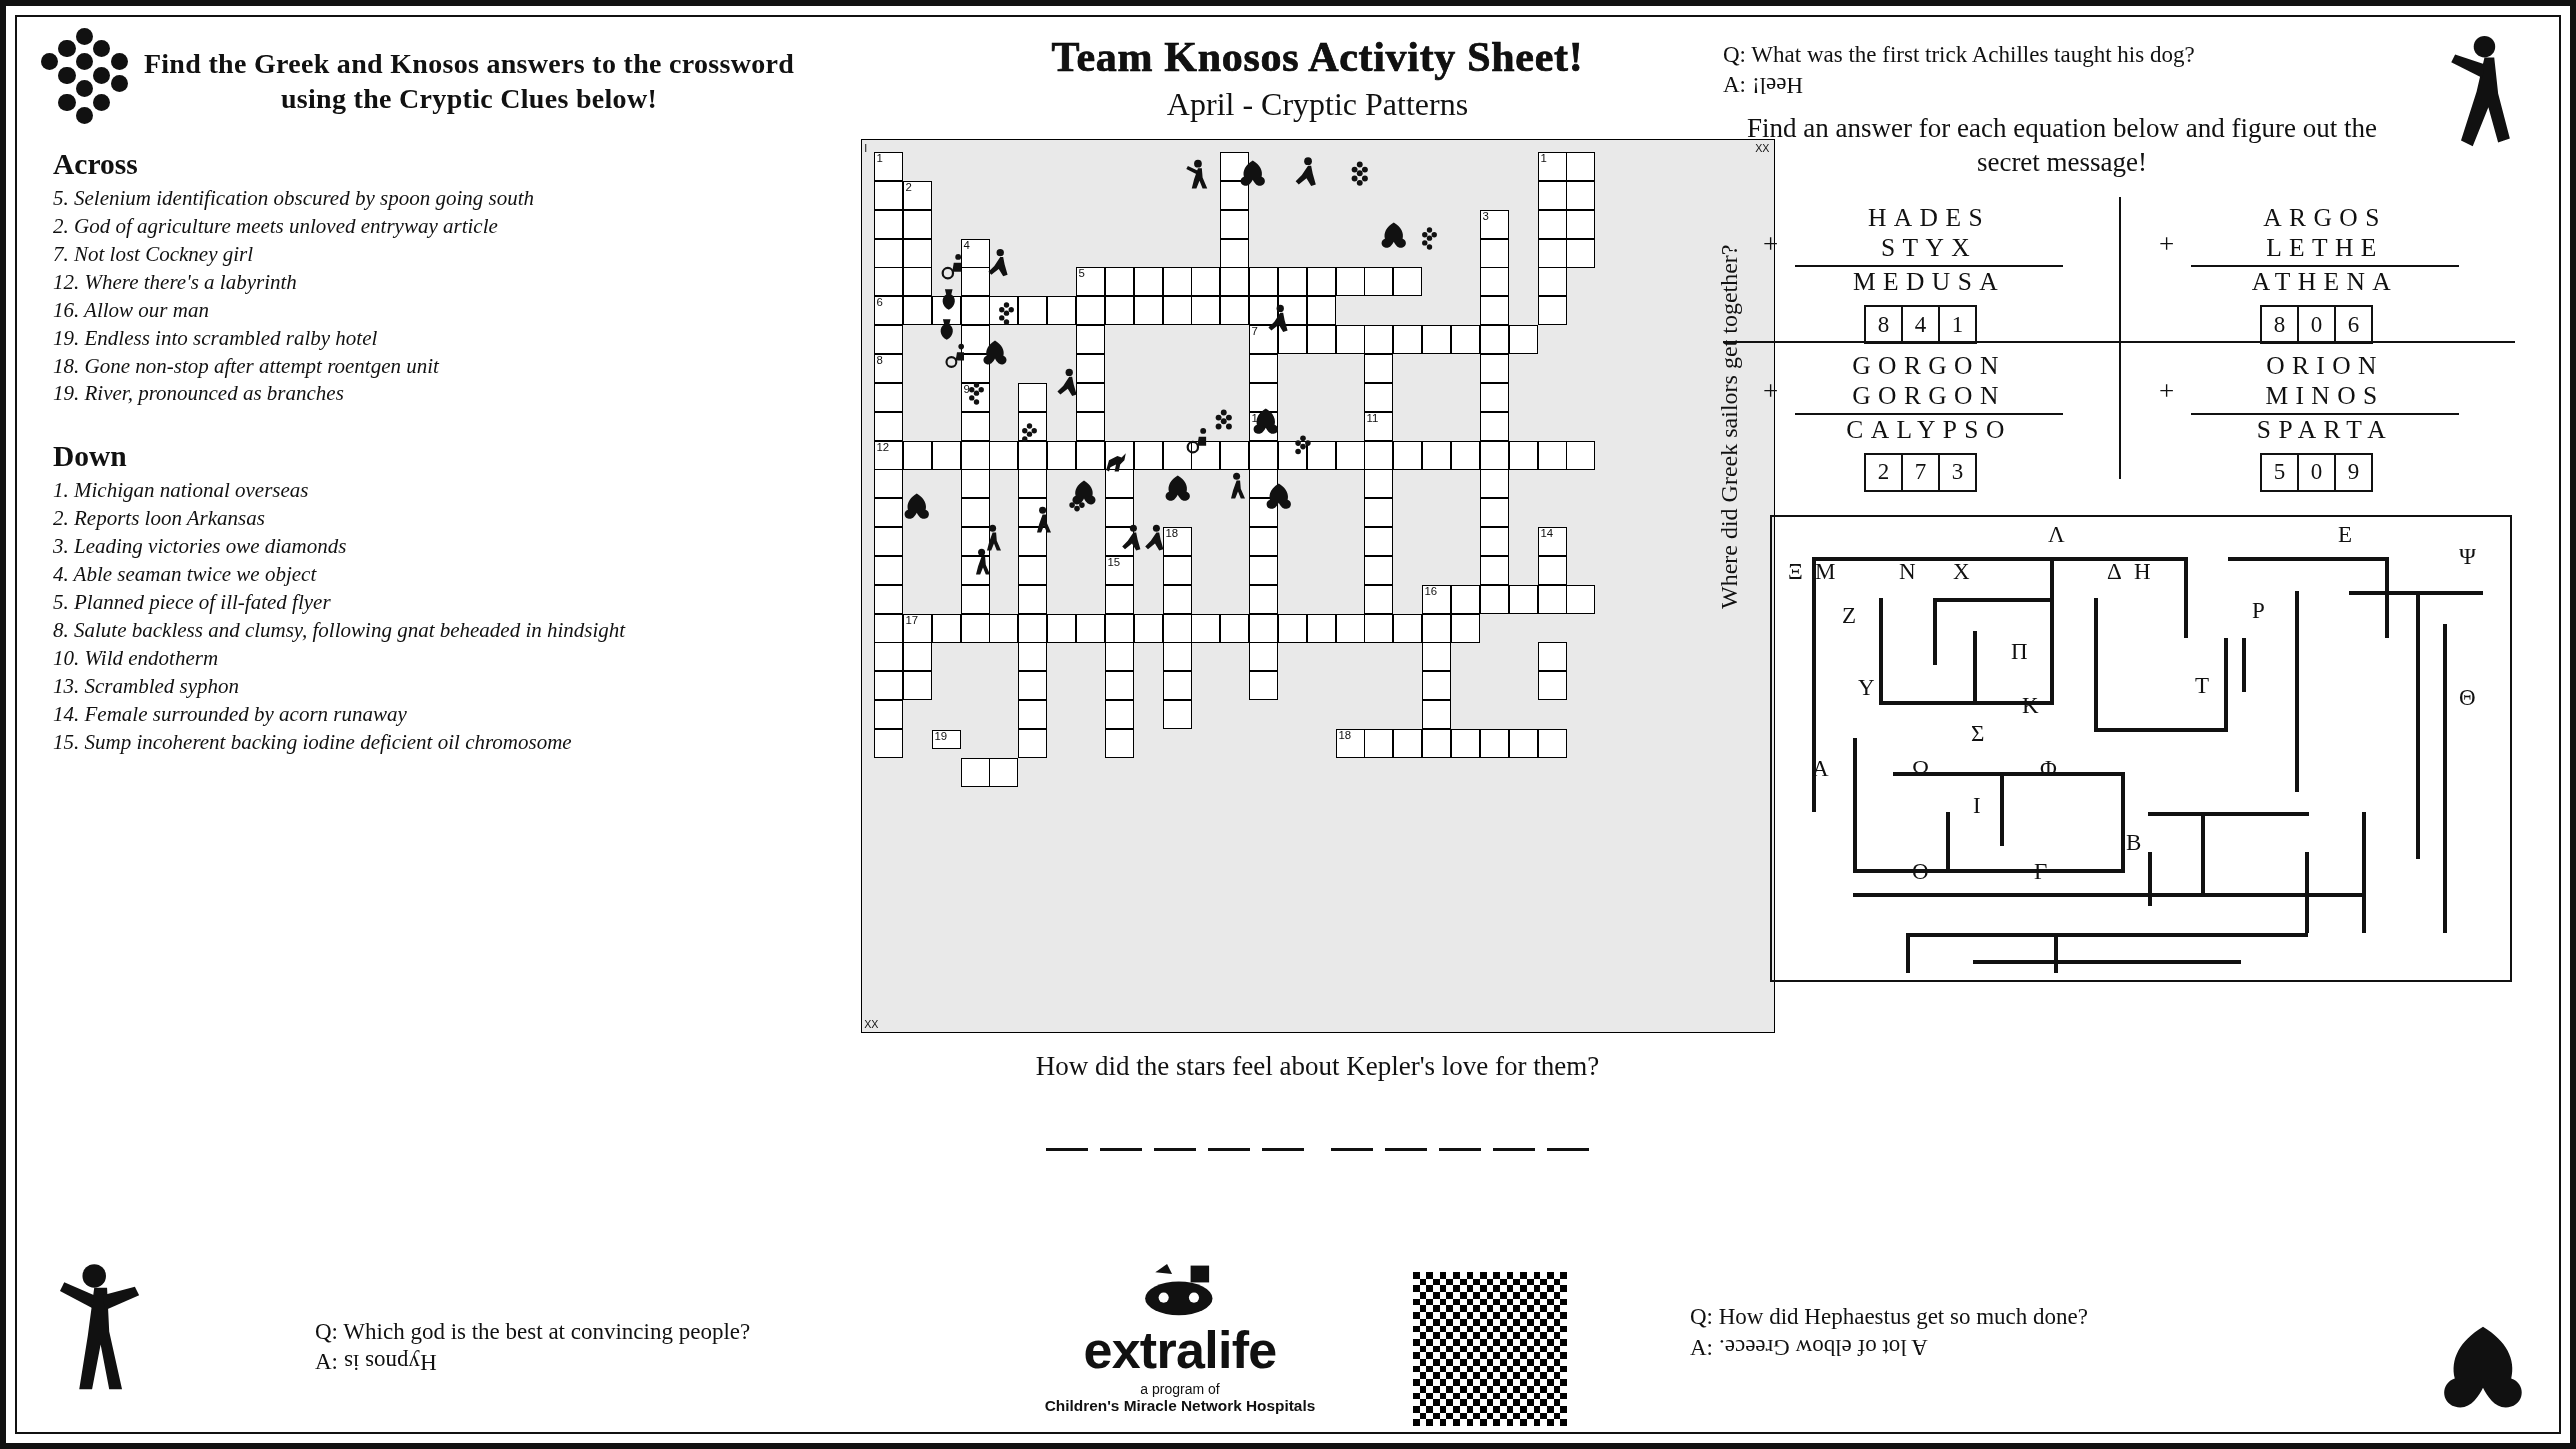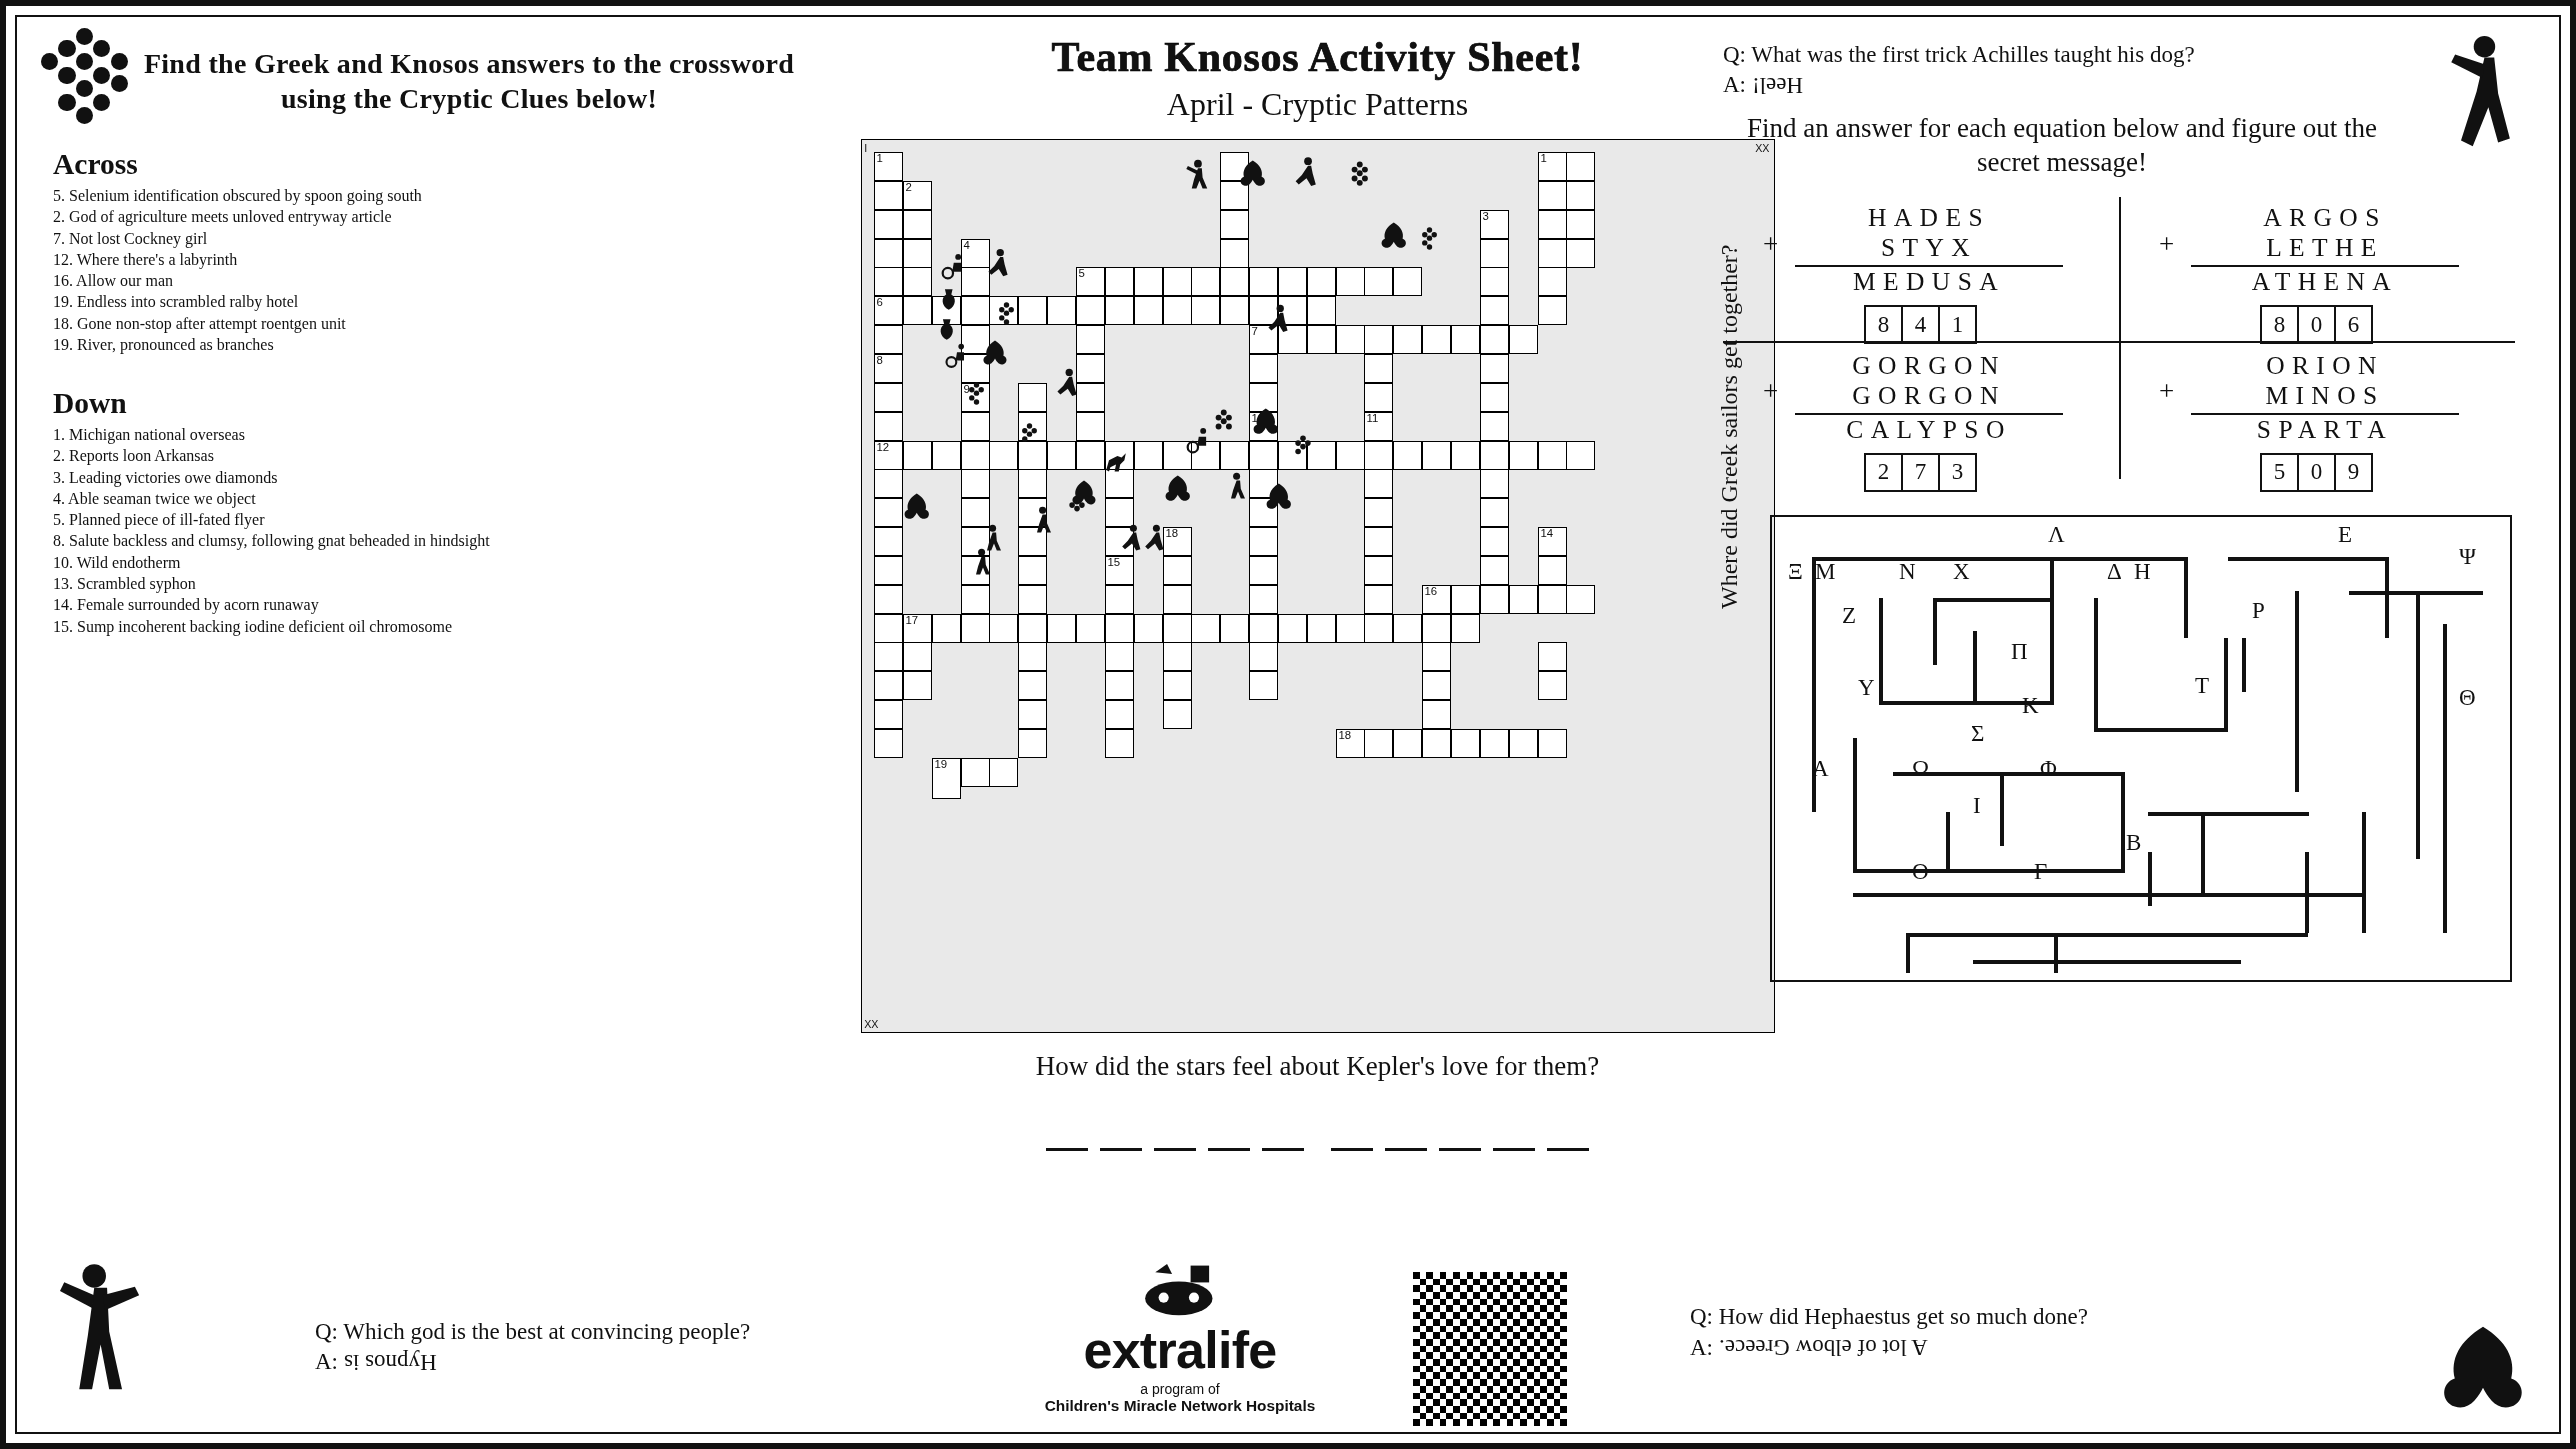--- a/index.html
+++ b/index.html
@@ -23,21 +23,21 @@
   .intro{
     font-size:28px;line-height:1.25;text-align:center;
     font-family:"Liberation Serif", serif;font-weight:600;
     letter-spacing:0.3px;margin-left:74px;width:684px;
   }
   .sect-title{
     font-size:29.5px;font-weight:600;margin-top:32px;margin-bottom:4px;
     font-family:"Liberation Serif", serif;
   }
   .clue{
-    font-size:16px;line-height:1.33;font-family:"Liberation Serif", serif;
+    font-size:21px;line-height:1.33;font-family:"Liberation Serif", serif;font-style:italic;
   }
   .clues-across{margin-top:2.7px;}
   .clues-down{margin-top:17.4px;}
 
   
   .grapes{position:absolute;left:35px;top:21.5px;width:101px;height:101px;}
   .grapes i{
     position:absolute;width:17.4px;height:17.4px;border-radius:50%;
     background:#111;
   }
@@ -453,21 +453,21 @@
           <div class="cell" style="left: 474px; top: 589px; width: 29px; height: 29px;">
             <span class="num">18</span>
           </div>
           <div class="cell" style="left: 502px; top: 589px; width: 29px; height: 29px;"></div>
           <div class="cell" style="left: 531px; top: 589px; width: 29px; height: 29px;"></div>
           <div class="cell" style="left: 560px; top: 589px; width: 29px; height: 29px;"></div>
           <div class="cell" style="left: 589px; top: 589px; width: 29px; height: 29px;"></div>
           <div class="cell" style="left: 618px; top: 589px; width: 29px; height: 29px;"></div>
           <div class="cell" style="left: 647px; top: 589px; width: 29px; height: 29px;"></div>
           <div class="cell" style="left: 676px; top: 589px; width: 29px; height: 29px;"></div>
-          <div class="cell" style="left: 70px; top: 618px; width: 29px; height: 41px;">
+          <div class="cell" style="left: 70px; top: 590px; width: 29px; height: 19px;">
             <span class="num">19</span>
           </div>
           <div class="cell" style="left: 99px; top: 618px; width: 29px; height: 29px;"></div>
           <div class="cell" style="left: 127px; top: 618px; width: 29px; height: 29px;"></div>
         </div>
 
       <svg class="deco" style="left:322px;top:19px;width:31px;height:31px" viewBox="0 0 40 40">
           <circle cx="18" cy="6" r="5" fill="#111"></circle>
           <path d="M18 12 L13 26 L10 38 L16 38 L20 28 L24 38 L30 38 L24 24 L23 12 Z" fill="#111"></path>
           <path d="M18 15 L5 9 L3 13 L17 20 Z" fill="#111"></path>

